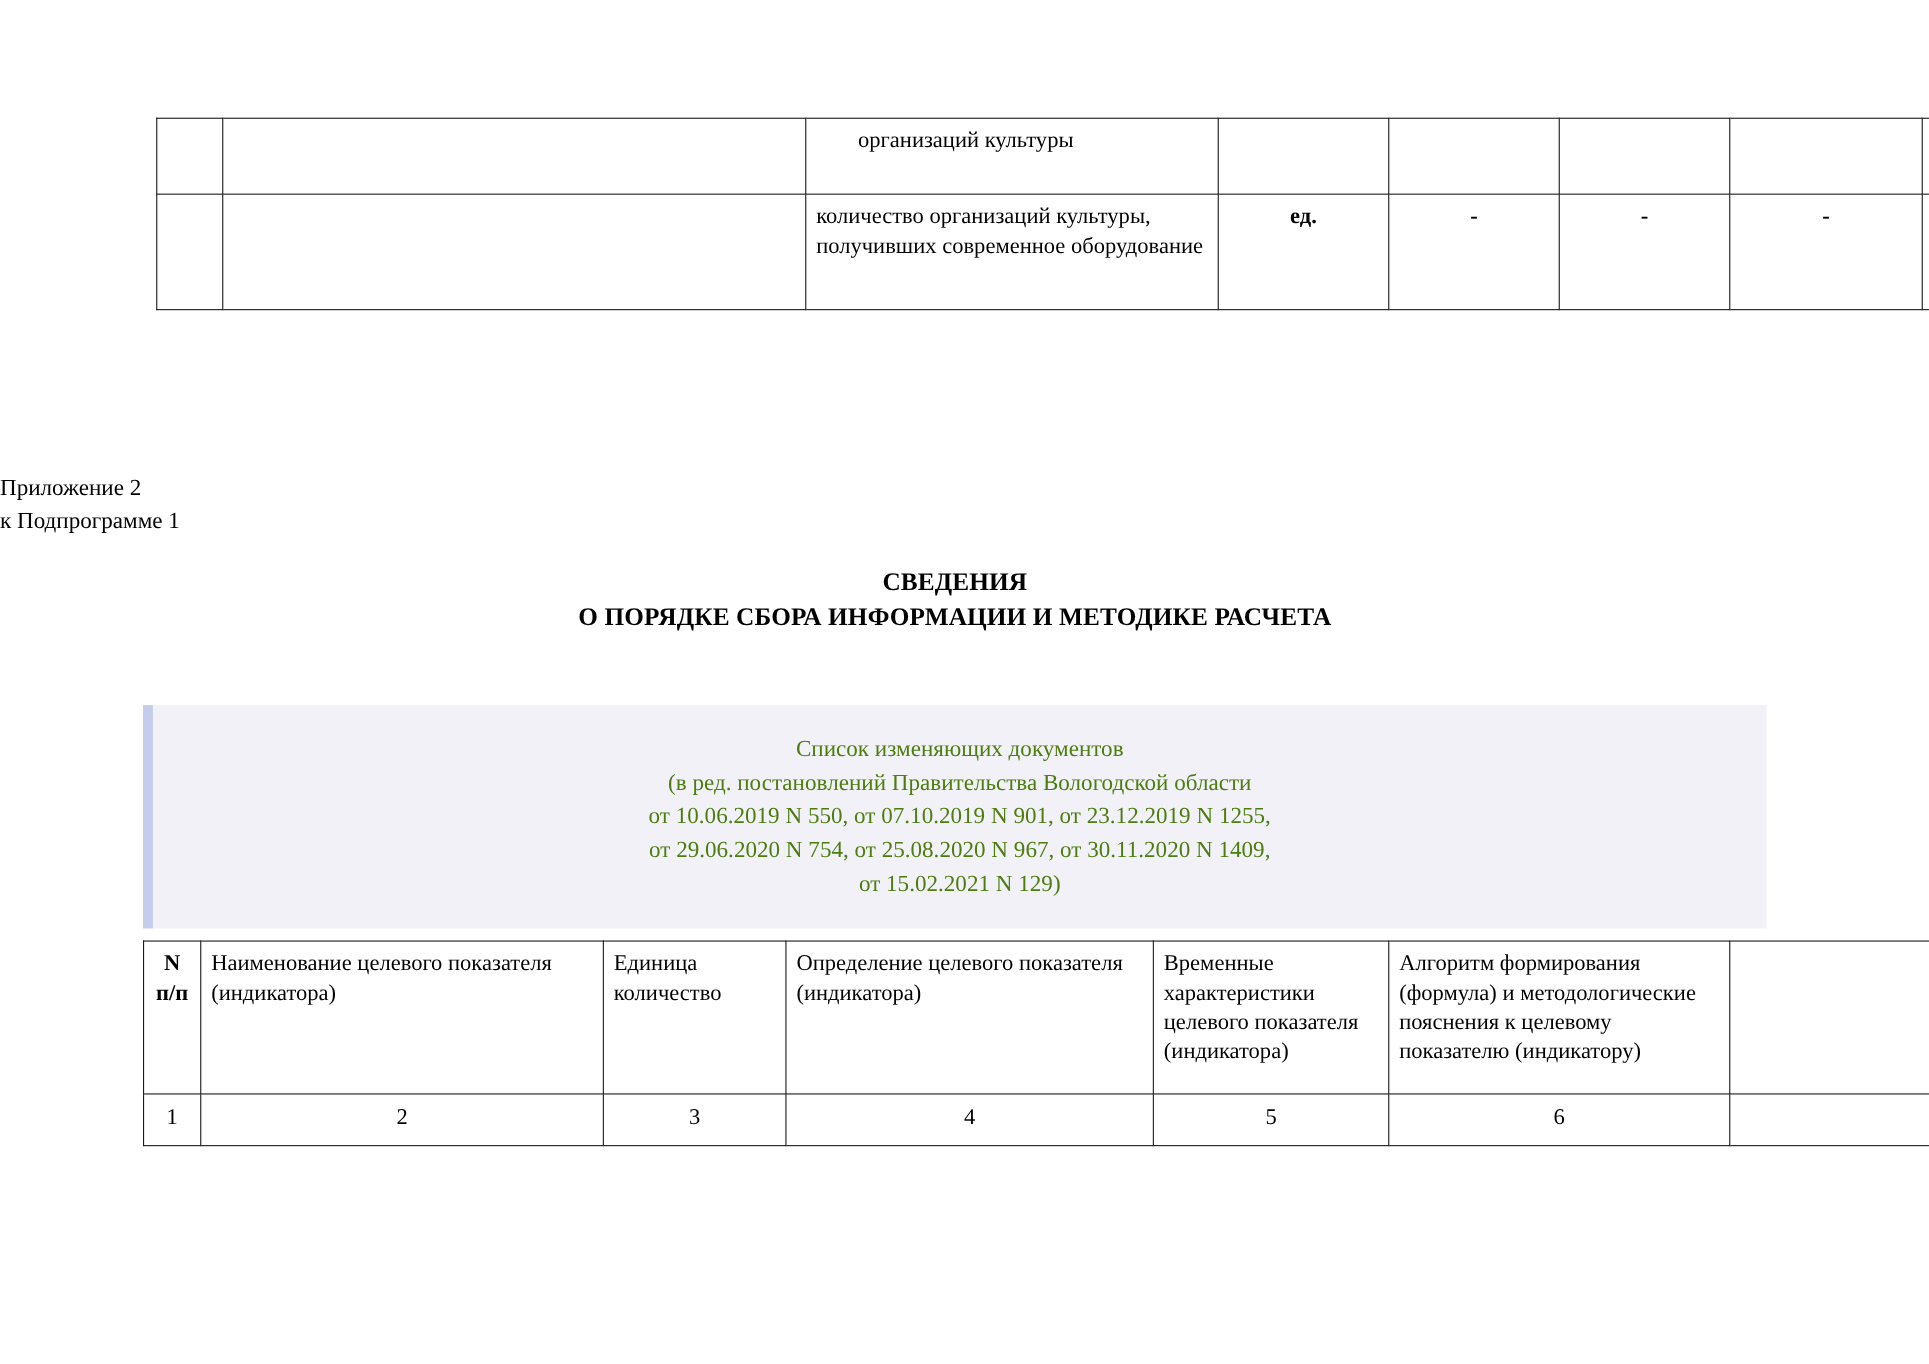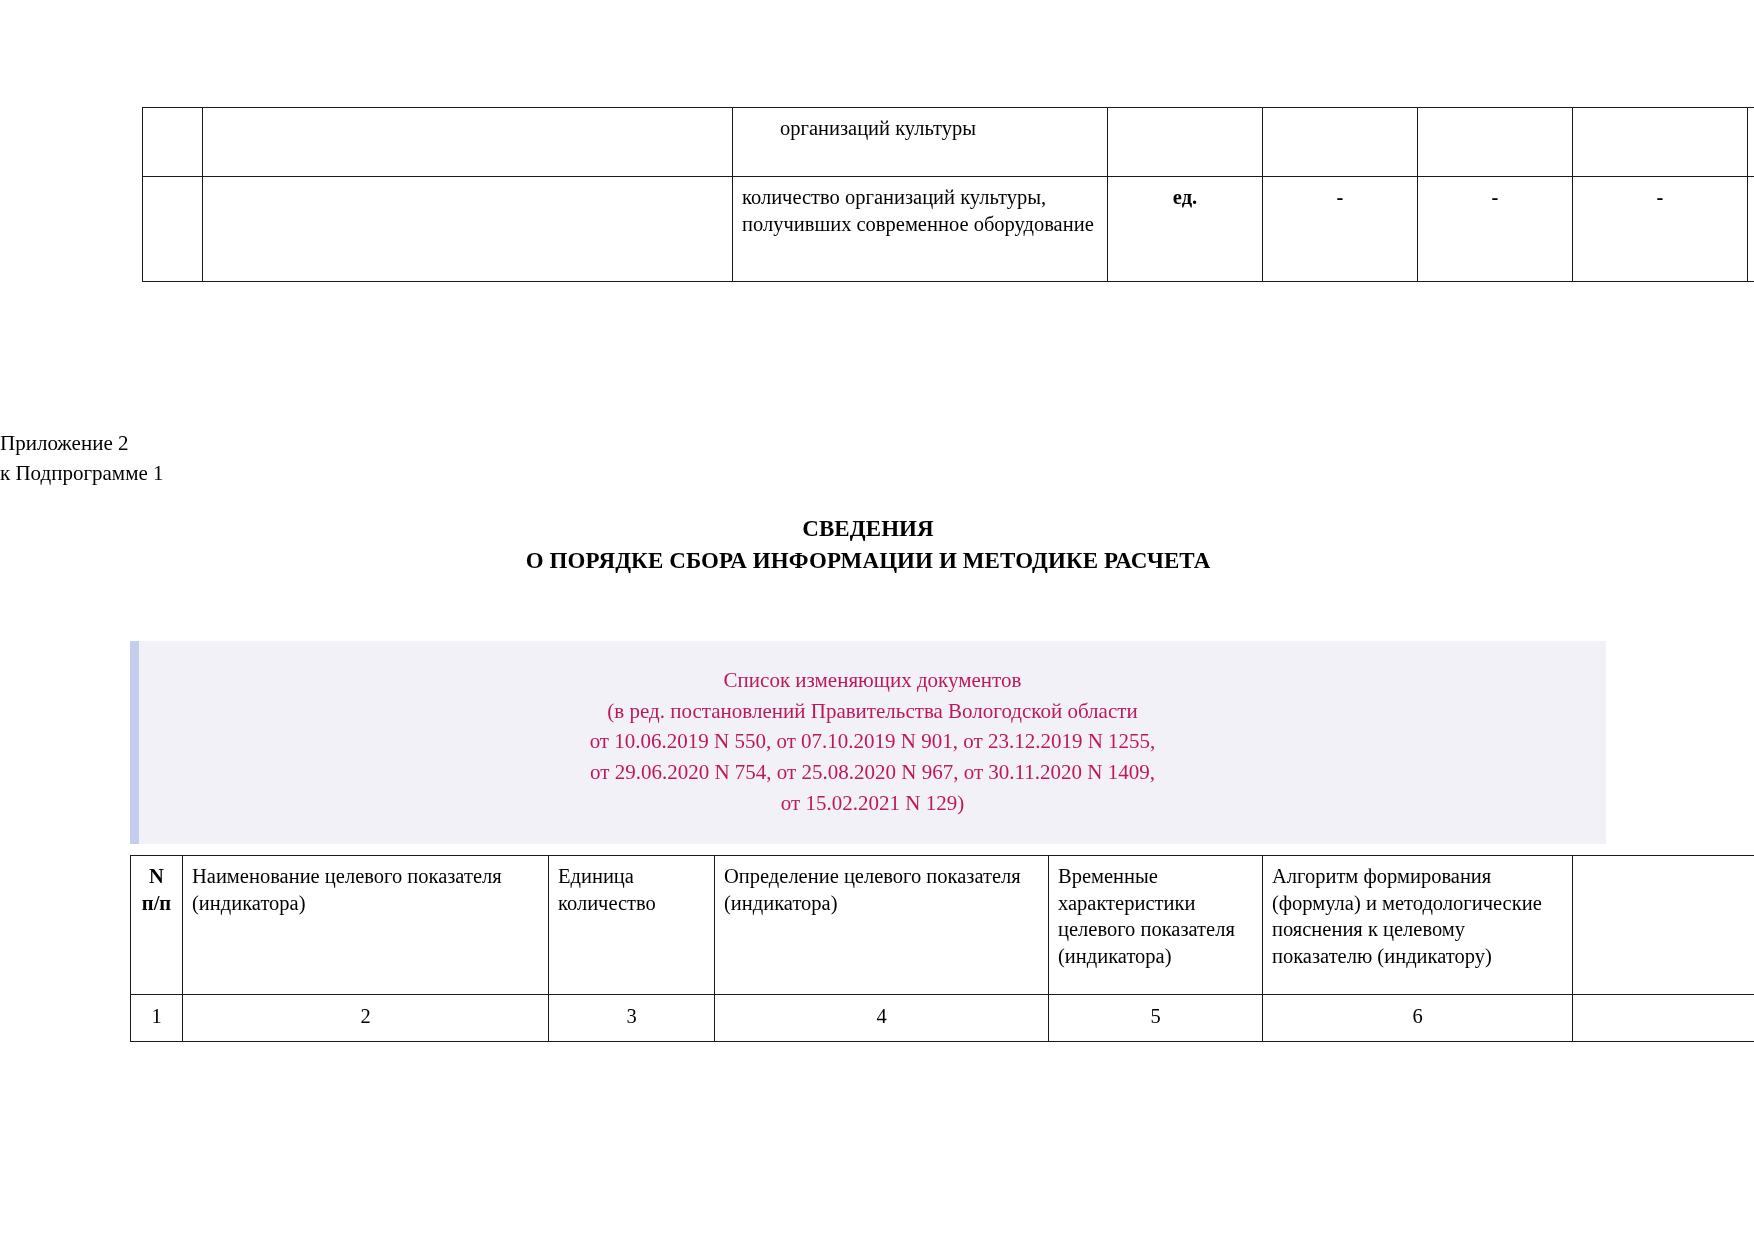--- a/index.html
+++ b/index.html
@@ -75,21 +75,21 @@
   #changes-box {
     position: absolute;
     left: 130px;
     top: 641px;
     width: 1476px;
     padding: 24px 0 26px 0;
     background: #f1f1f7;
     border-left: 9px solid #c5cdec;
     box-sizing: border-box;
     text-align: center;
-    color: #be185d;
+    color: #4d7c0f;
     font-size: 21px;
     line-height: 1.46;
   }
   #changes-box .ln { white-space: nowrap; }
 
   
   #main-table {
     left: 130px;
     top: 855px;
     width: 1680px;  

